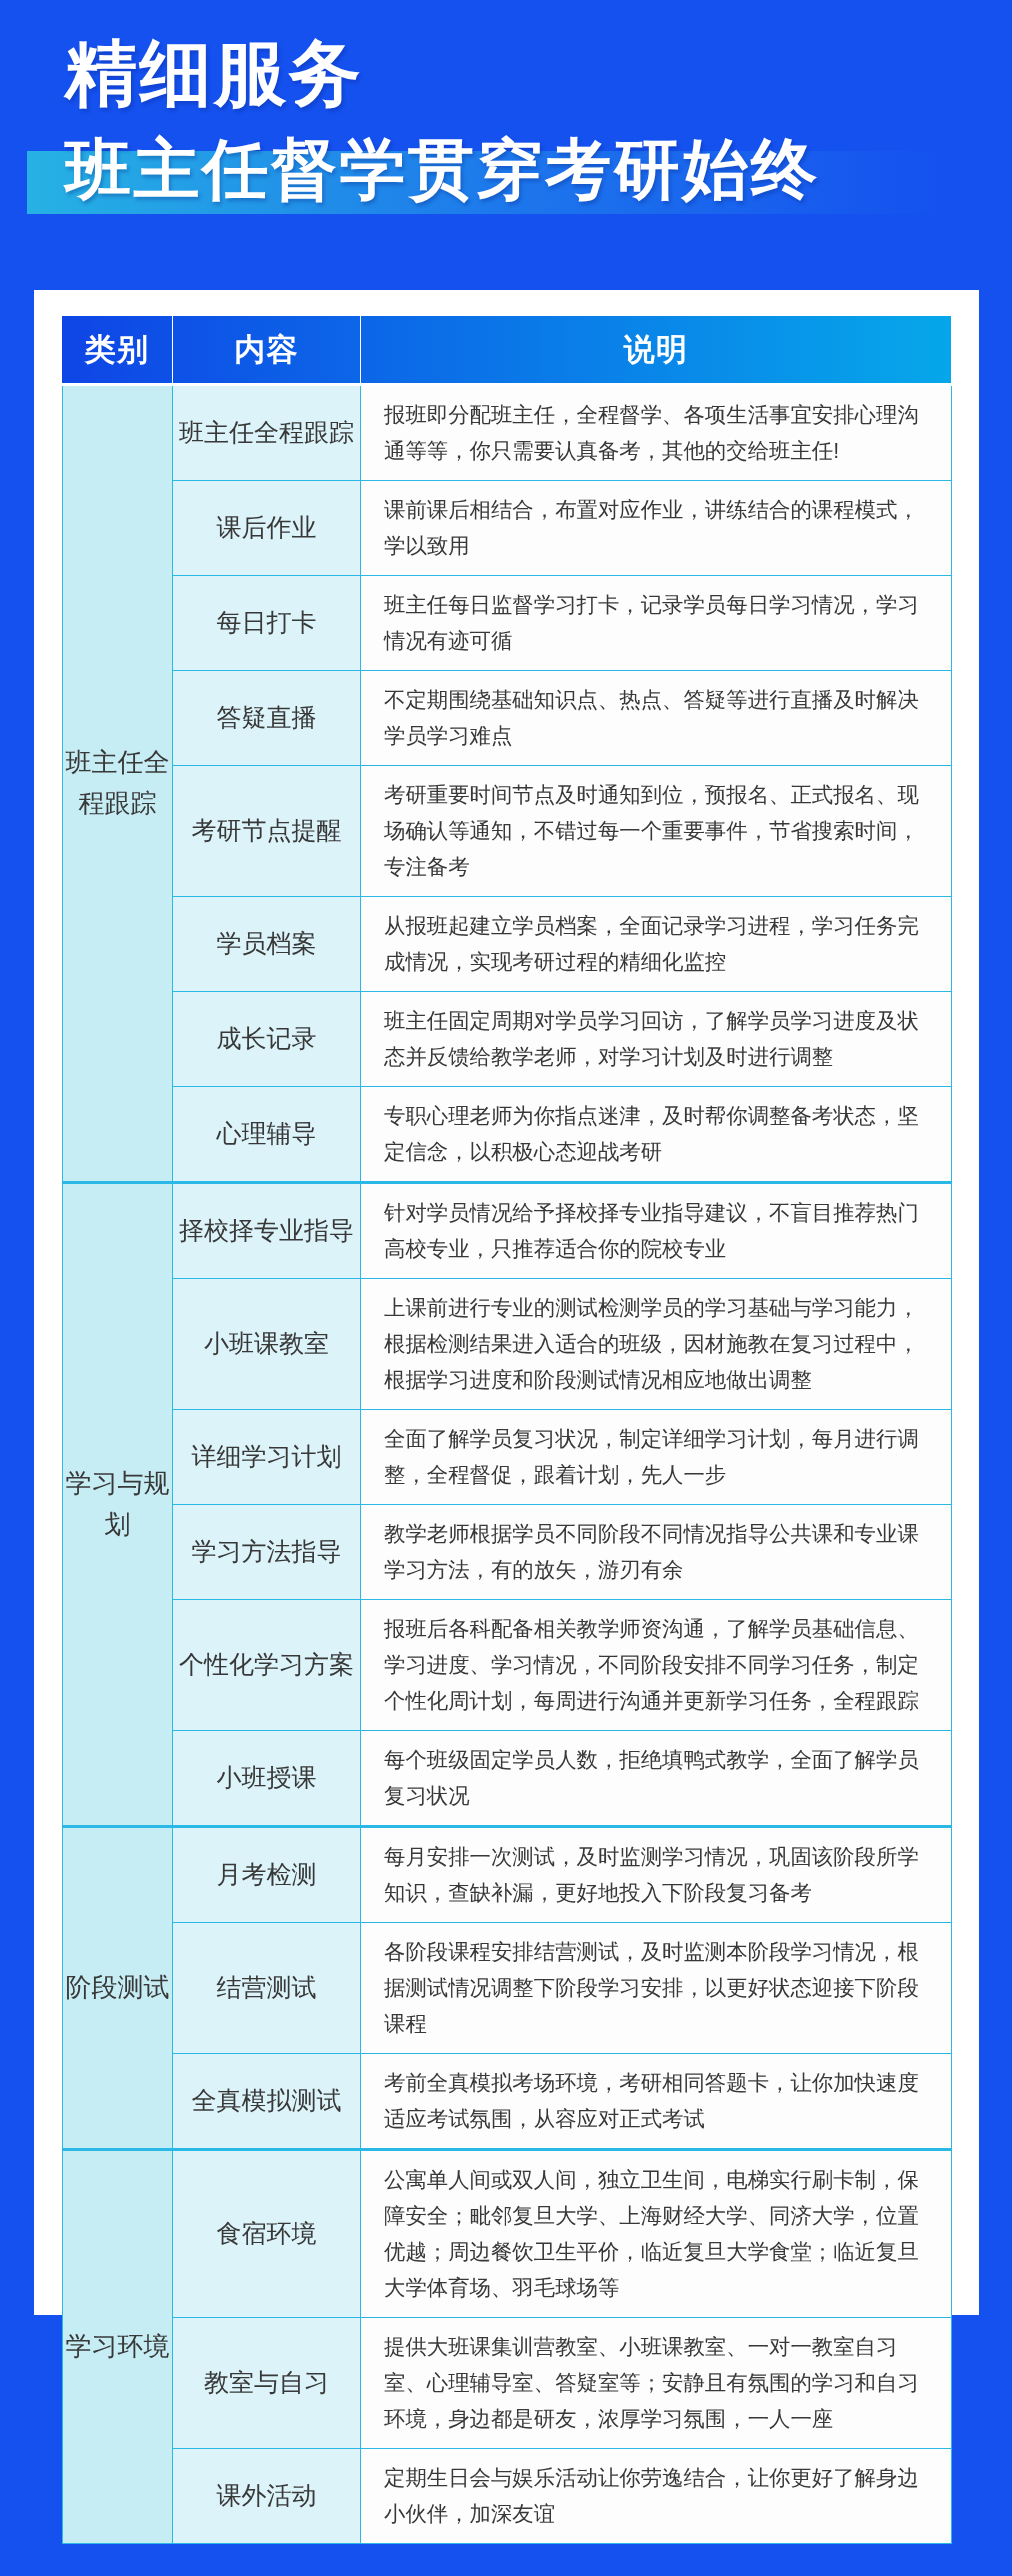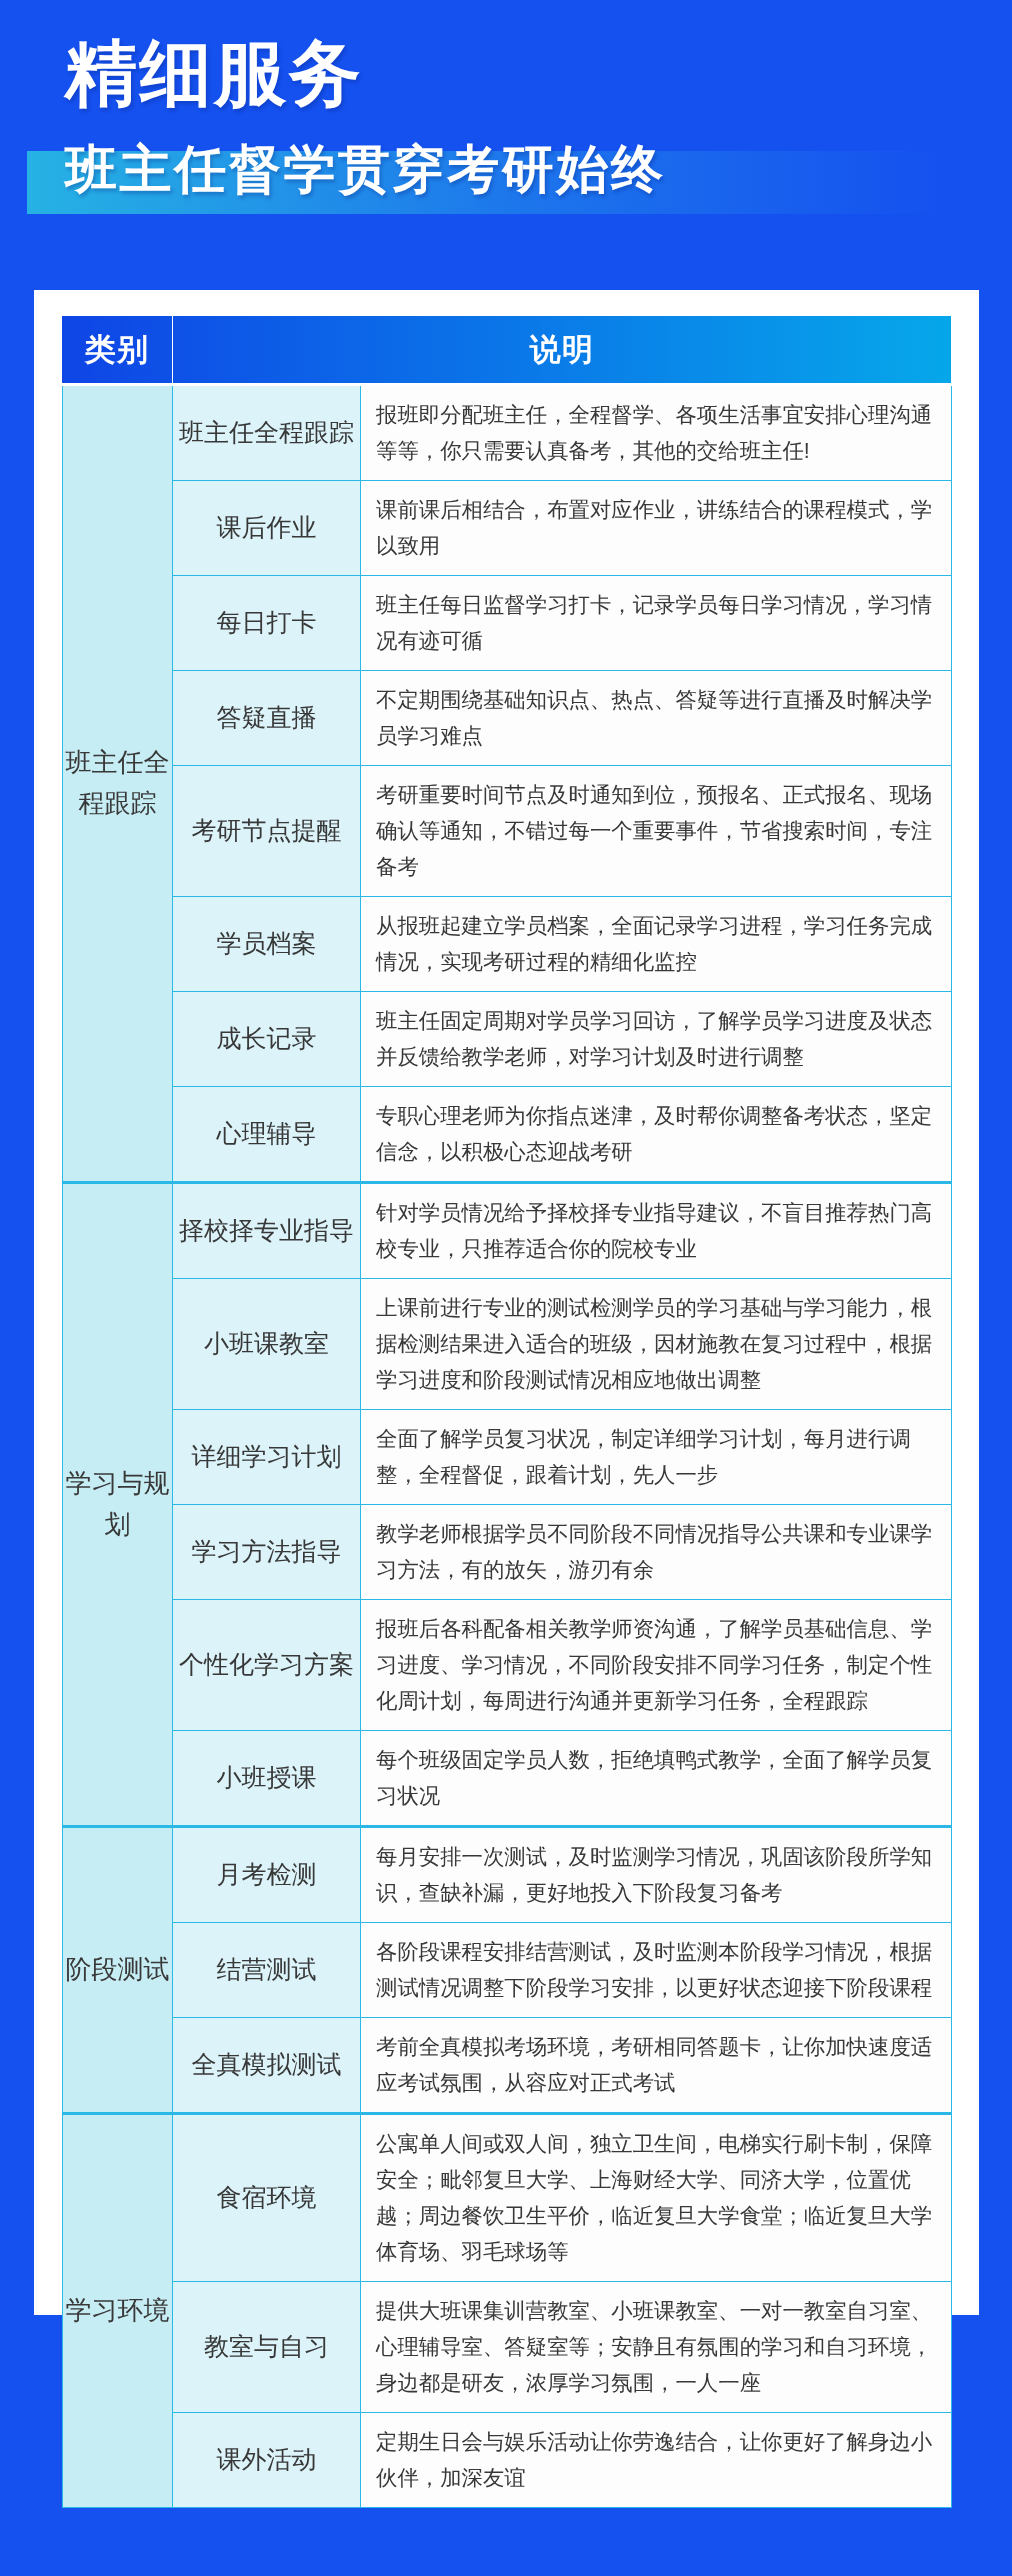--- a/index.html
+++ b/index.html
@@ -31,21 +31,21 @@
     letter-spacing: 2.6px; text-shadow: 1.9px 2.6px 3.9px rgba(8,34,130,0.30);
   }
   .title-line2-wrap { position: relative; margin-top: 21px; display: inline-block; }
   .highlight-bar {
     position: absolute; left: -38px; top: 19.4px; width: 915px; height: 63px;
     background: linear-gradient(90deg, var(--hl) 0%, rgba(38,160,232,0.45) 55%, rgba(38,150,235,0) 100%);
     z-index: 0;
   }
   .title-line2 {
     position: relative; z-index: 1;
-    font-size: 52px; line-height: 75px; font-weight: 900; color: #ffffff;
+    font-size: 66px; line-height: 75px; font-weight: 900; color: #ffffff;
     letter-spacing: 2.6px; text-shadow: 1.9px 2.6px 3.9px rgba(8,34,130,0.30);
   }
 
   
   .card {
     position: absolute; left: 34px; top: 290px;
     width: 945px; height: 2025px;
     background: var(--card-bg);
   }
   .table-wrap { position: absolute; left: 28px; top: 26px; width: 889px; }
@@ -69,21 +69,21 @@
   td.cat {
     background: var(--cat-bg); width: 110px; text-align: center;
     font-size: 26px; line-height: 41px; color: var(--text); padding: 0 0.6px;
   }
   td.content {
     background: var(--content-bg); width: 188px; text-align: center;
     font-size: 25px; line-height: 1.4; color: var(--text); padding: 5.2px 3.9px;
   }
   td.desc {
     background: var(--desc-bg); font-size: 21.4px; line-height: 36px;
-    color: var(--text); padding: 11px 15px; text-align: left;
+    color: var(--text); padding: 11px 23px; text-align: left;
   }
   tr.group-start td { border-top: 3.9px solid var(--border); }
   tr.first-group td { border-top: none; }
 </style>
 </head>
 <body>
 
 <div class="poster">
 
   <div class="title-wrap">
@@ -92,20 +92,21 @@
       <span class="highlight-bar"></span>
       <span class="title-line2">班主任督学贯穿考研始终</span>
     </div>
   </div>
 
   <div class="card">
     <div class="table-wrap">
 
       <div class="thead">
         <div class="th th-cat">类别</div>
+        <div class="th th-content">内容</div>
         <div class="th th-desc">说明</div>
       </div>
 
       <table class="body">
         <colgroup>
           <col style="width:110px">
             <col style="width:188px">
             <col style="width:591px">
         </colgroup>
         <tbody>

